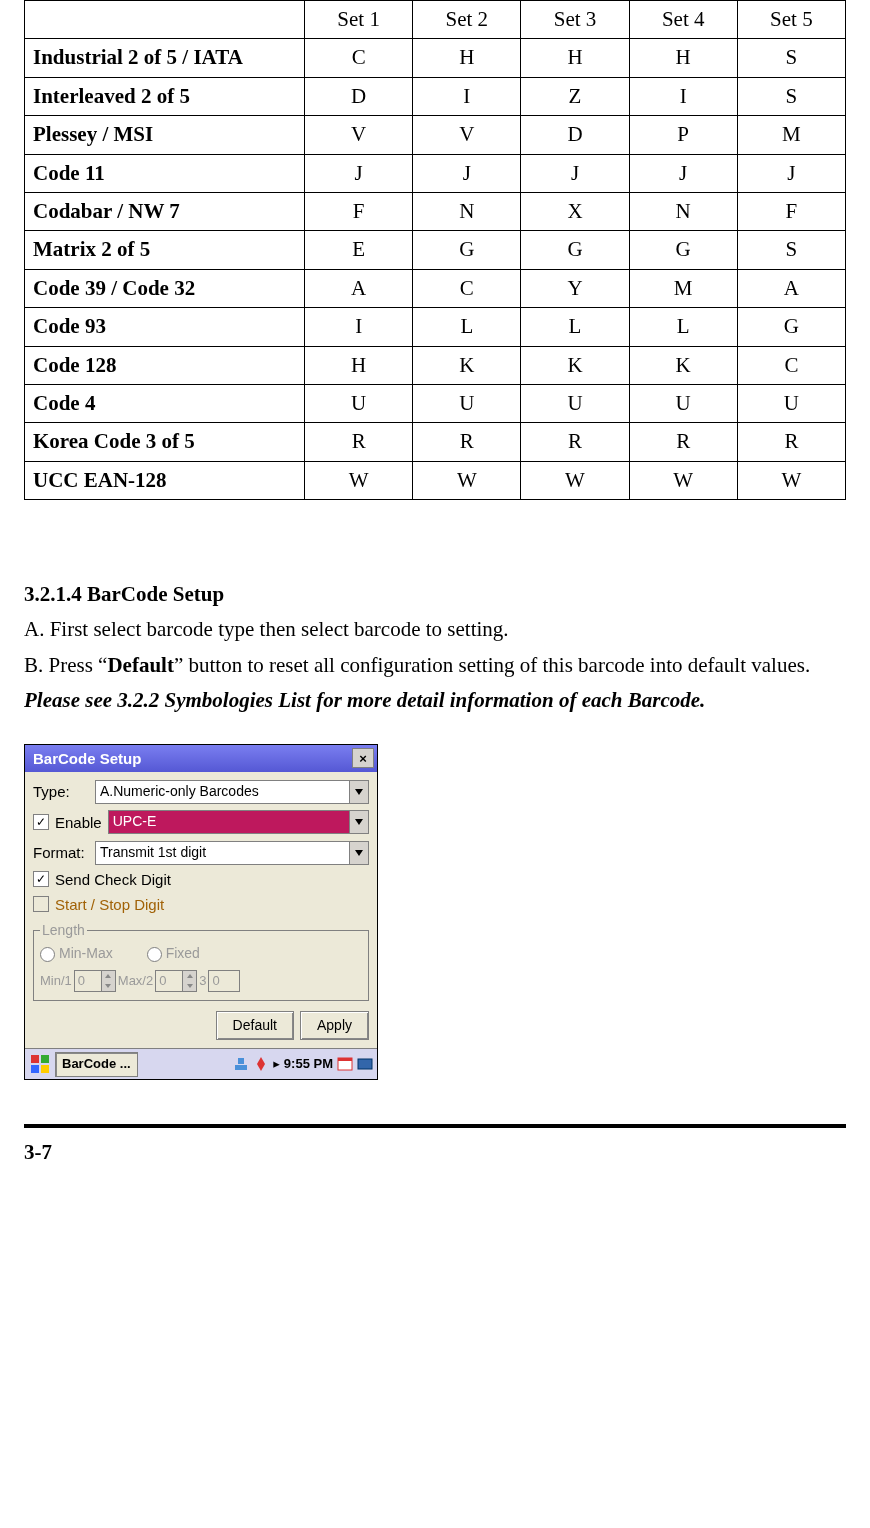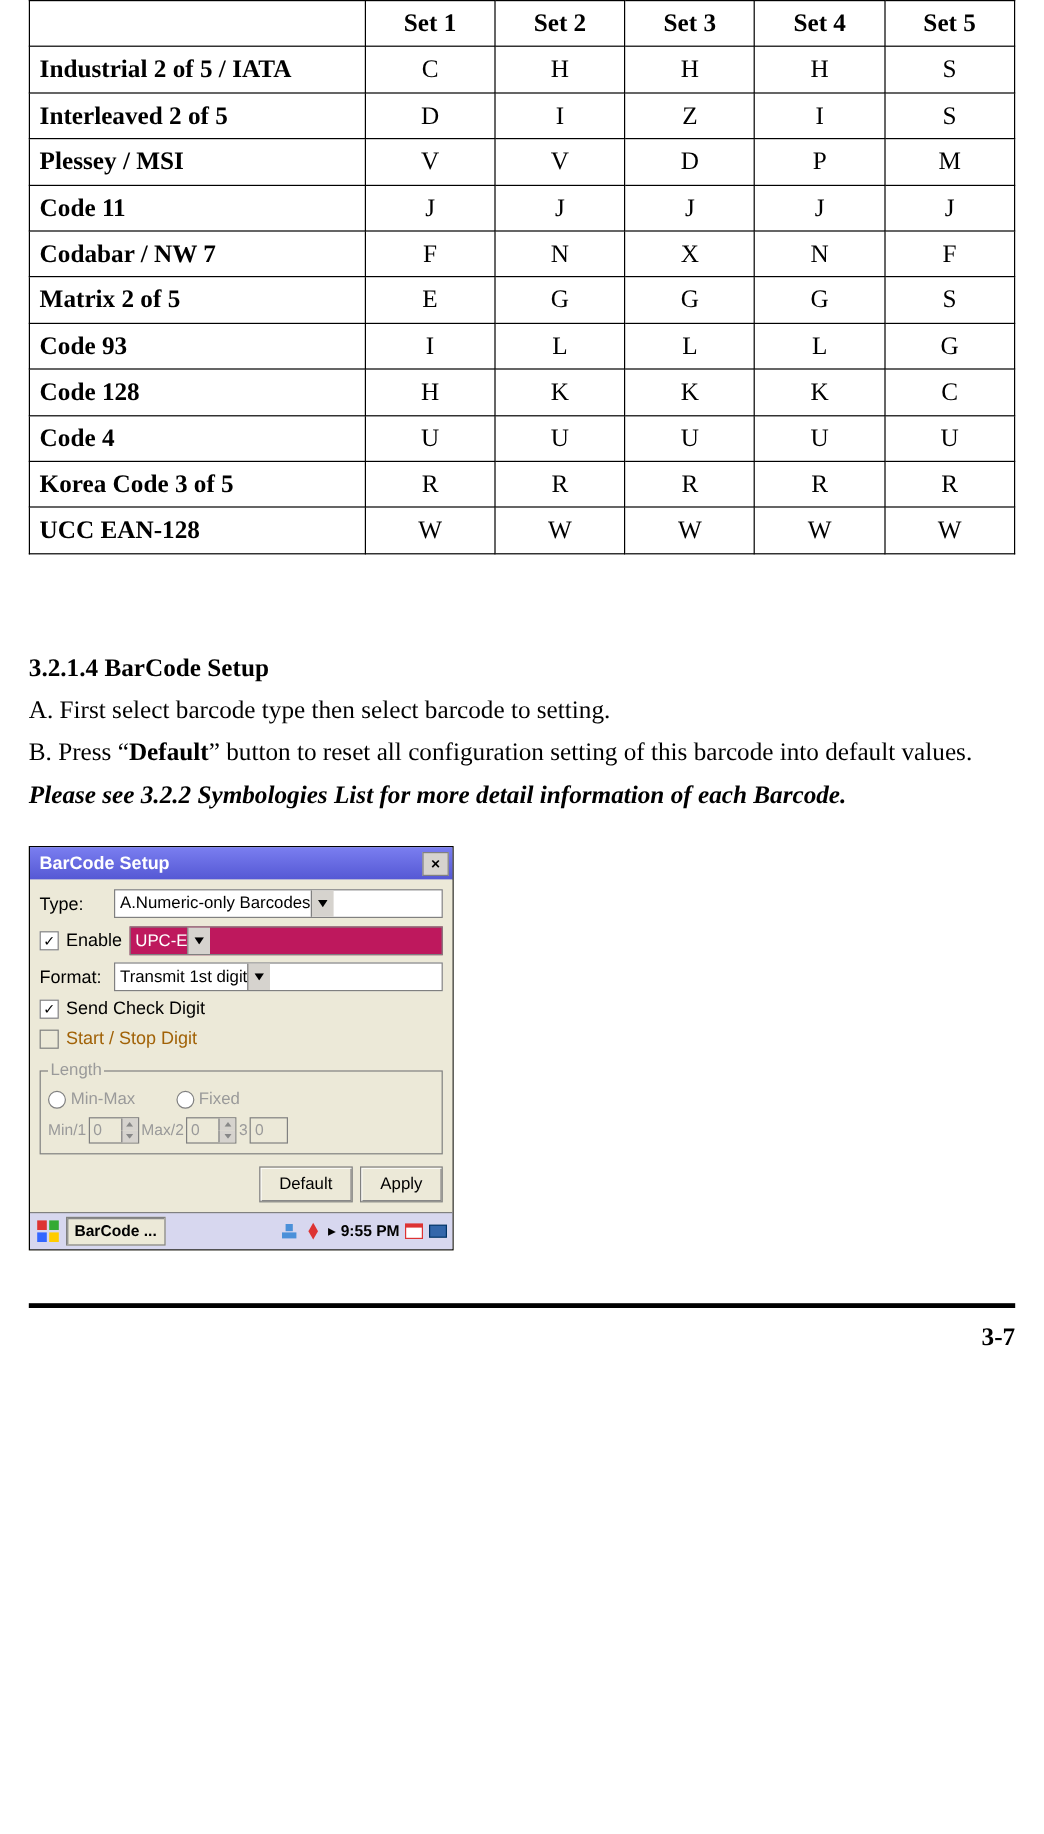--- a/index.html
+++ b/index.html
@@ -1,35 +1,35 @@
 <!DOCTYPE html>
 <html><head>
 <meta charset="utf-8">
 <style>
   html,body{margin:0;padding:0;background:#fff;color:#000;font-family:"Times New Roman",Times,serif;font-size:21px;line-height:1.4}
   .page{width:870px;margin:0 auto;padding:0 24px 0 24px;box-sizing:border-box}
   table.data{border-collapse:collapse;width:100%;margin-top:0}
   table.data th,table.data td{border:1px solid #000;padding:4px 8px;font-size:21px}
-  table.data th{font-weight:bold;text-align:center}
+  table.data th{font-weight:normal;text-align:center}
   table.data td.row-head{font-weight:bold;text-align:left;width:290px}
   table.data td.val{text-align:center;width:102px}
   .sect{margin-top:80px}
   .sect h4{font-size:21px;font-weight:bold;margin:0 0 6px 0}
   .sect p{margin:0 0 6px 0}
   .bold{font-weight:bold}
   .ital{font-style:italic;font-weight:bold}
   
   .wince{width:352px;margin-top:28px;border:1px solid #000;font-family:Tahoma,Arial,sans-serif;font-size:15px;color:#000;background:#ece9d8}
   .wince .titlebar{background:linear-gradient(#7a7ef0,#5558d4);color:#fff;display:flex;align-items:center;justify-content:space-between;padding:3px 3px 3px 8px}
   .wince .titlebar .txt{font-weight:bold;font-size:15px}
   .wince .closebtn{width:20px;height:18px;background:#d6d3ce;border:1px solid #808080;color:#000;display:flex;align-items:center;justify-content:center;font-family:Arial;font-weight:bold;font-size:13px;line-height:1}
   .wince .body{padding:4px 8px 4px 8px;background:#ece9d8}
   .wince .row{display:flex;align-items:center;margin:4px 0}
   .wince label.lab{width:62px;display:inline-block}
-  .wince .combo{flex:1;height:22px;border:1px solid #808080;background:#fff;display:flex;align-items:center;padding:0 0 0 4px;font-size:14px}
+  .wince .combo{flex:1;height:22px;border:1px solid #808080;background:#fff;display:flex;align-items:center;justify-content:space-between;padding:0 0 0 4px;font-size:14px}
   .wince .combo.sel{background:#be185d;color:#fff}
   .wince .combo .drop{width:18px;height:100%;border-left:1px solid #808080;background:#d6d3ce;display:flex;align-items:center;justify-content:center}
   .wince .drop svg{width:8px;height:6px}
   .wince .chk{display:flex;align-items:center;margin:4px 0}
   .wince .chkbox{width:14px;height:14px;border:1px solid #808080;background:#fff;margin-right:6px;display:flex;align-items:center;justify-content:center;font-size:12px;line-height:1}
   .wince .chk.disabled{color:#a16207}
   .wince .chk.disabled .chkbox{background:#ece9d8}
   .wince fieldset{border:1px solid #808080;margin:6px 0 0 0;padding:4px 6px 8px 6px}
   .wince fieldset legend{font-size:14px;padding:0 2px;color:#9a9a9a}
   .wince .radio{width:13px;height:13px;border:1px solid #808080;border-radius:50%;background:#fff;margin-right:4px;display:inline-block;vertical-align:middle}
@@ -44,21 +44,21 @@
   .wince .btn{border:1px solid #808080;background:#ece9d8;padding:4px 16px;font-size:14px;box-shadow:1px 1px 0 #fff inset,-1px -1px 0 #888 inset}
   .wince .taskbar{display:flex;align-items:center;background:#d7d7ef;border-top:1px solid #808080;height:30px;padding:0 4px;gap:4px;font-size:13px}
   .wince .start{width:22px;height:22px;display:flex;align-items:center;justify-content:center}
   .wince .start svg{width:20px;height:20px}
   .wince .taskbtn{border:1px solid #808080;background:#ece9d8;padding:2px 6px;font-weight:bold;font-size:13px;box-shadow:1px 1px 0 #888 inset}
   .wince .tray{margin-left:auto;display:flex;align-items:center;gap:4px}
   .wince .trayicon{width:16px;height:16px;display:flex;align-items:center;justify-content:center}
   .wince .clock{font-weight:bold}
   .figcap{font-size:21px;margin-top:14px}
   .rule{border:0;border-top:4px solid #000;margin:44px 0 10px 0}
-  .pgnum{text-align:right;font-weight:bold;font-size:21px}
+  .pgnum{text-align:left;font-weight:bold;font-size:21px}
 </style>
 </head>
 <body>
 
 <div class="page">
 
   <table class="data">
     <thead>
       <tr>
         <th></th>
@@ -110,20 +110,28 @@
           <td class="val">N</td>
           <td class="val">F</td>
         </tr>
         <tr>
           <td class="row-head">Matrix 2 of 5</td>
           <td class="val">E</td>
           <td class="val">G</td>
           <td class="val">G</td>
           <td class="val">G</td>
           <td class="val">S</td>
+        </tr>
+        <tr>
+          <td class="row-head">Code 39 / Code 32</td>
+          <td class="val">A</td>
+          <td class="val">C</td>
+          <td class="val">Y</td>
+          <td class="val">M</td>
+          <td class="val">A</td>
         </tr>
         <tr>
           <td class="row-head">Code 93</td>
           <td class="val">I</td>
           <td class="val">L</td>
           <td class="val">L</td>
           <td class="val">L</td>
           <td class="val">G</td>
         </tr>
         <tr>

